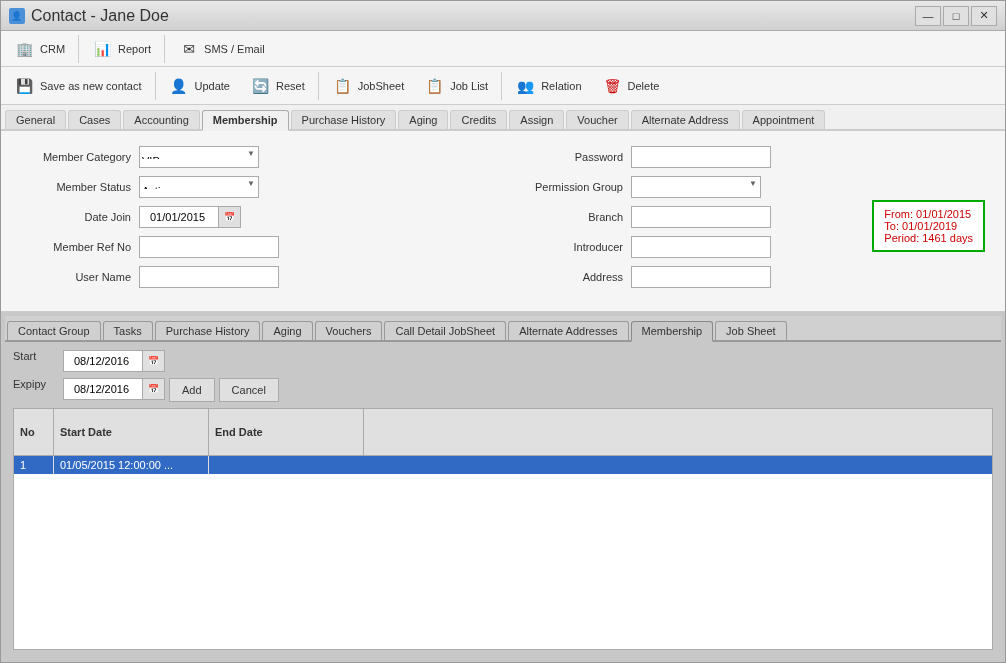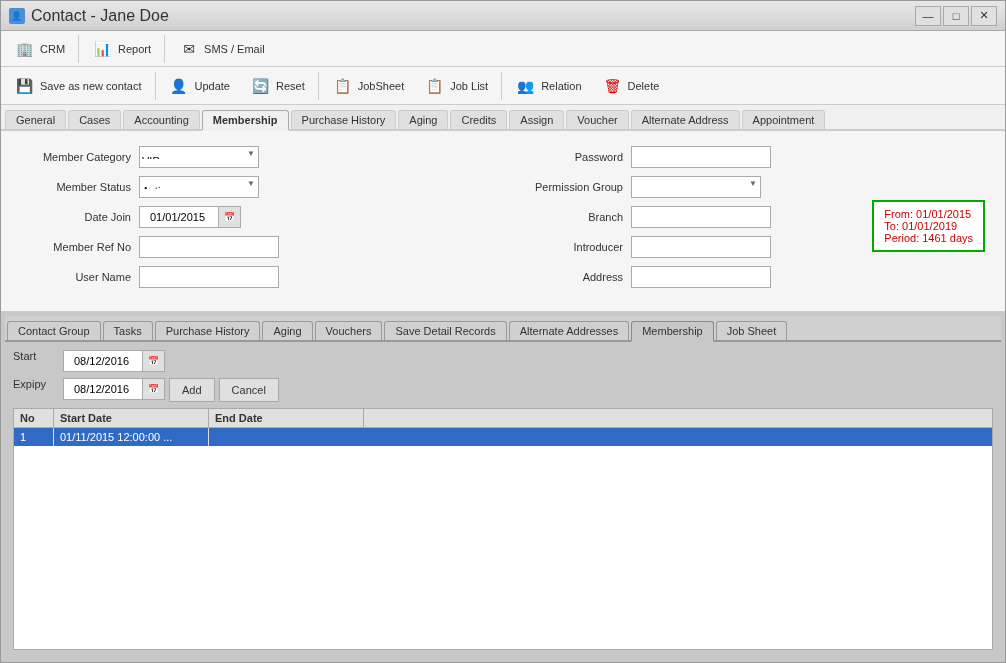--- a/index.html
+++ b/index.html
@@ -55,21 +55,21 @@
     
     .membership-panel { flex: 1; background: #c8c8c8; padding: 8px; overflow: hidden; display: flex; flex-direction: column; }
     
     .date-row { display: flex; align-items: flex-start; margin-bottom: 6px; }
     .date-row-label { width: 50px; font-size: 11px; color: #333; }
     
     .btn-add, .btn-cancel { height: 24px; padding: 0 12px; border: 1px solid #aaa; background: #e0e0e0; cursor: pointer; font-size: 11px; color: #333; margin-left: 4px; }
     
     .membership-table { background: white; border: 1px solid #aaa; flex: 1; overflow: hidden; }
     .table-header { display: flex; background: #e0e0e0; border-bottom: 1px solid #aaa; }
-    .th { padding: 3px 6px; font-size: 11px; font-weight: bold; color: #333; border-right: 1px solid #aaa; }
+    .th { padding: 17px 6px; font-size: 11px; font-weight: bold; color: #333; border-right: 1px solid #aaa; }
     .th-no { width: 40px; }
     .th-start { width: 155px; }
     .th-end { width: 155px; }
     .table-body { }
     .table-row { display: flex; align-items: center; }
     .table-row.selected { background: #316ac5; color: white; }
     .table-row:not(.selected) { background: white; }
     .td { padding: 3px 6px; font-size: 11px; border-right: 1px solid #ddd; }
     .td-no { width: 40px; }
     .td-start { width: 155px; }
@@ -235,21 +235,21 @@
     </div>
 
     <div class="bottom-section">
 
       <div class="tabs-bottom">
         <div class="tab-bottom">Contact Group</div>
         <div class="tab-bottom">Tasks</div>
         <div class="tab-bottom">Purchase History</div>
         <div class="tab-bottom">Aging</div>
         <div class="tab-bottom">Vouchers</div>
-        <div class="tab-bottom">Save Detail Records</div>
+        <div class="tab-bottom">Call Detail JobSheet</div>
         <div class="tab-bottom">Alternate Addresses</div>
         <div class="tab-bottom active">Membership</div>
         <div class="tab-bottom">Job Sheet</div>
       </div>
 
       <div class="membership-panel">
 
         <div class="date-row">
           <span class="date-row-label">Start</span>
           <div class="date-input-wrapper">
@@ -270,20 +270,20 @@
 
         <div class="membership-table">
           <div class="table-header">
             <div class="th th-no">No</div>
             <div class="th th-start">Start Date</div>
             <div class="th th-end">End Date</div>
           </div>
           <div class="table-body">
             <div class="table-row selected">
               <div class="td td-no">1</div>
-              <div class="td td-start">01/11/2015 12:00:00 ...</div>
+              <div class="td td-start">01/05/2015 12:00:00 ...</div>
             </div>
           </div>
         </div>
       </div>
     </div>
   </div>
 </div>
 
 </body></html>

